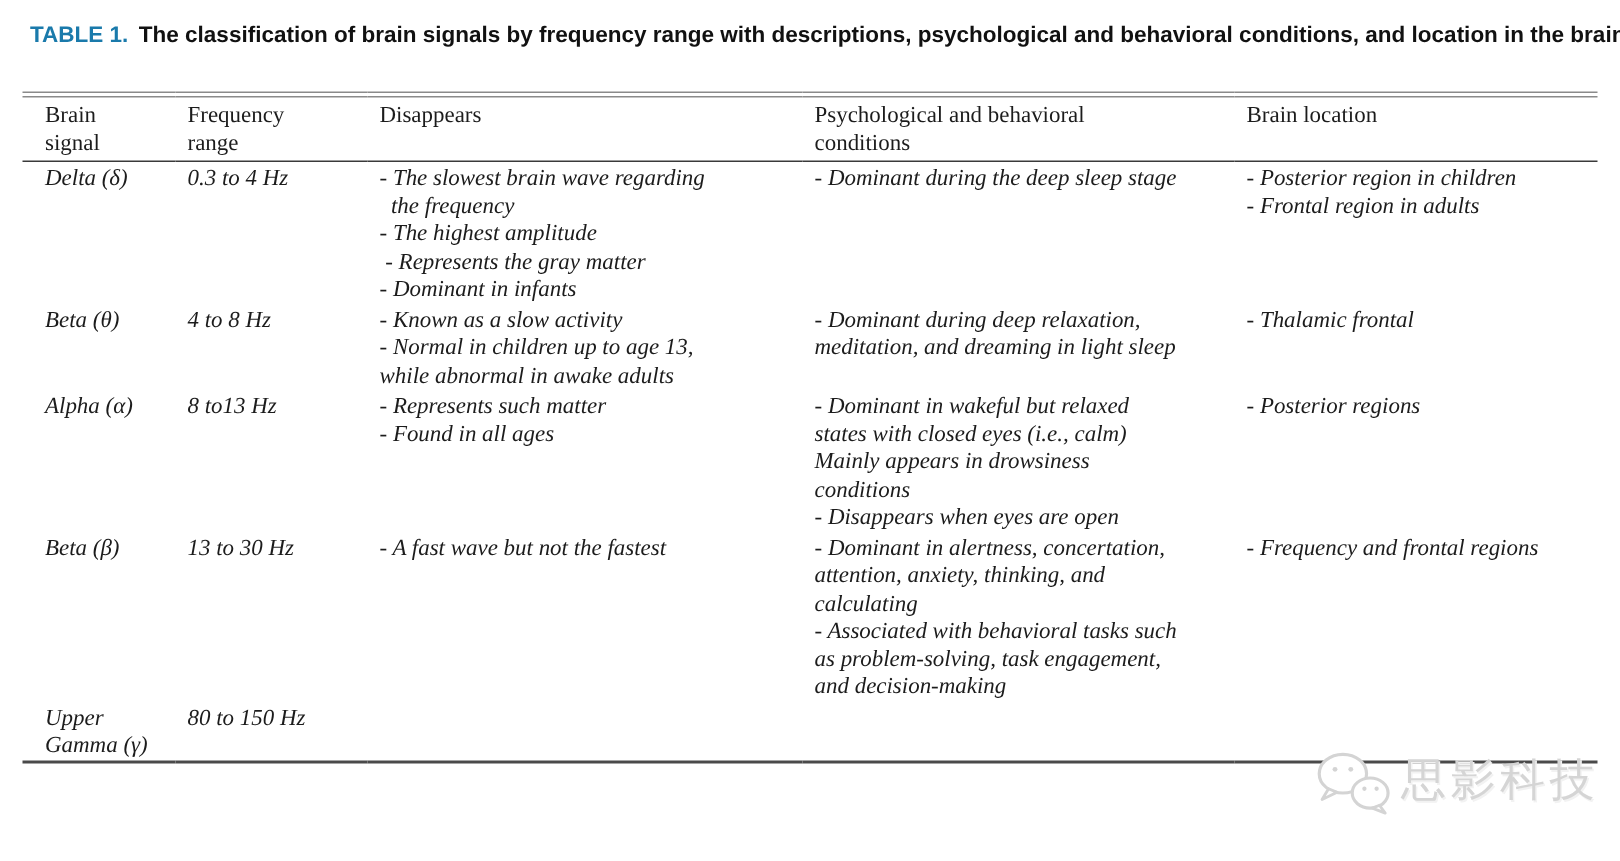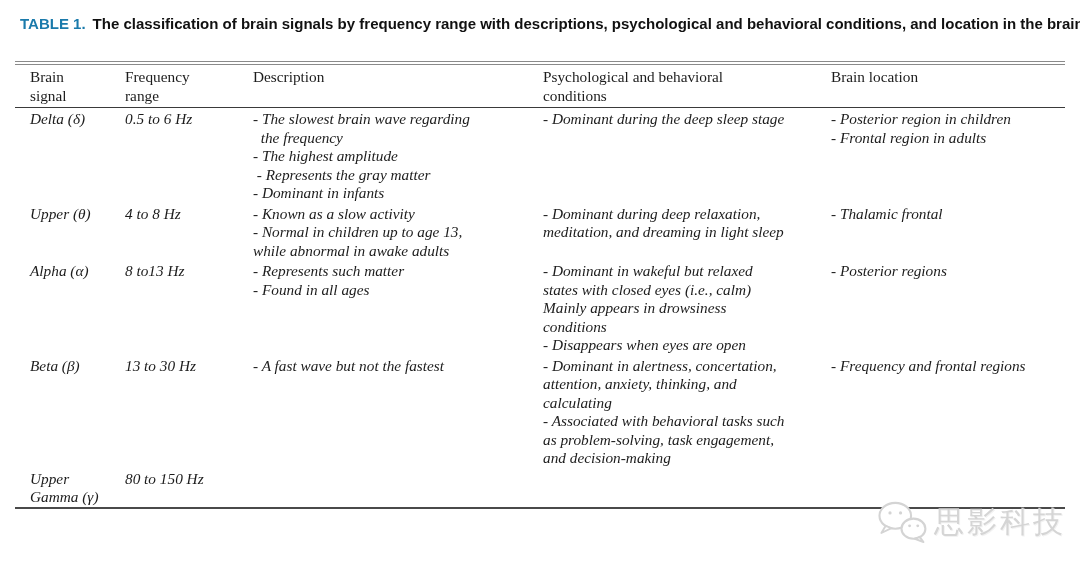--- a/index.html
+++ b/index.html
@@ -60,21 +60,20 @@
   }
   table.tbl tbody td {
     padding-top: 2px;
     font-style: italic;
   }
   .watermark {
     position: absolute;
     right: 14px;
     top: 500px;
     display: flex;
-    align-items: center;
     gap: 7px;
     pointer-events: none;
   }
   .watermark-text {
     font-family: "DejaVu Sans", sans-serif;
     font-size: 30px;
     letter-spacing: 3px;
     color: #d5d5d5;
     text-shadow: 1px 1px 0 #f2f2f2;
   }
@@ -95,41 +94,41 @@
       <col style="width:290px">
       <col style="width:288px">
       <col style="width:242px">
     </colgroup>
     <thead>
       <tr>
         <th>Brain
 signal</th>
         <th>Frequency
 range</th>
-        <th>Description</th>
+        <th>Disappears</th>
         <th>Psychological and behavioral
 conditions</th>
         <th>Brain location</th>
       </tr>
     </thead>
     <tbody>
       <tr>
         <td>Delta (δ)</td>
-        <td>0.5 to 6 Hz</td>
+        <td>0.3 to 4 Hz</td>
         <td>- The slowest brain wave regarding
   the frequency
 - The highest amplitude
  - Represents the gray matter
 - Dominant in infants</td>
         <td>- Dominant during the deep sleep stage</td>
         <td>- Posterior region in children
 - Frontal region in adults</td>
       </tr>
       <tr>
-        <td>Upper (θ)</td>
+        <td>Beta (θ)</td>
         <td>4 to 8 Hz</td>
         <td>- Known as a slow activity
 - Normal in children up to age 13,
 while abnormal in awake adults</td>
         <td>- Dominant during deep relaxation,
 meditation, and dreaming in light sleep</td>
         <td>- Thalamic frontal</td>
       </tr>
       <tr>
         <td>Alpha (α)</td>

